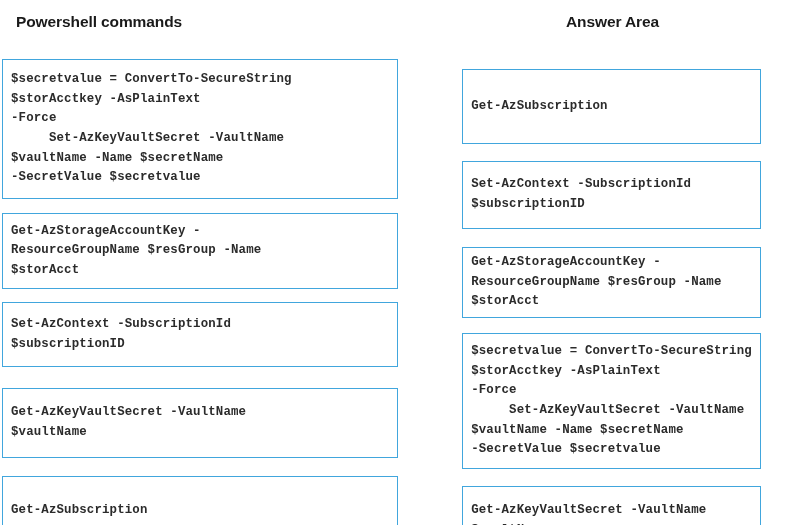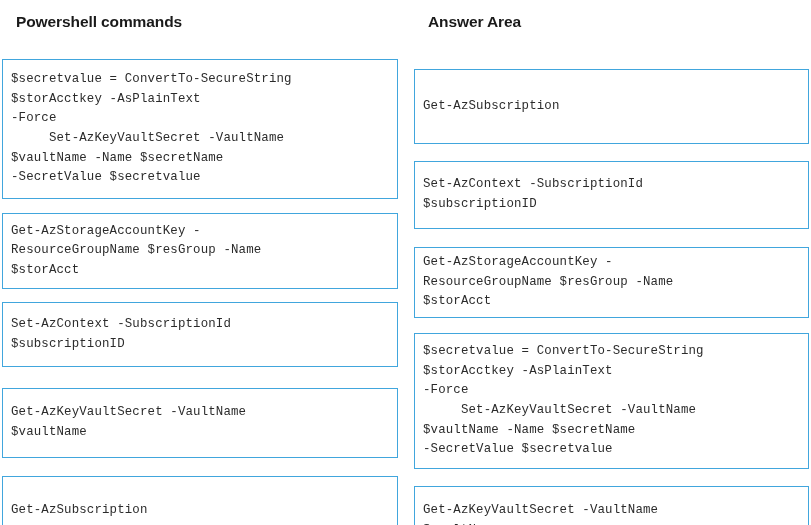--- a/index.html
+++ b/index.html
@@ -31,20 +31,21 @@
   }
 
   .column-left {
     width: 405px;
     padding: 0 7px 0 2px;
   }
 
   .column-right {
     width: 406px;
     padding: 0 2px 4px 9px;
+    align-items: center;
   }
 
   .col-heading {
     font-family: "Liberation Sans", sans-serif;
     font-size: 15.5px;
     font-weight: bold;
     color: #1a1a1a;
     letter-spacing: -0.1px;
     line-height: 18px;
     margin: 12px;
@@ -70,20 +71,21 @@
   }
 
   .cmd-text {
     font-family: "Liberation Mono", "DejaVu Sans Mono", monospace;
     font-size: 12.4px;
     line-height: 19.6px;
     color: #2b2b2b;
     white-space: pre;
     margin: 0;
     letter-spacing: 0.15px;
+    font-weight: bold;
   }
 
   
   .lc1 { height: 140px; margin-top: 16px; }
   .lc2 { height:  76px; margin-top: 14px; }
   .lc3 { height:  65px; margin-top: 13px; }
   .lc4 { height:  70px; margin-top: 21px; }
   .lc5 { height:  70px; margin-top: 18px; }
 
   

